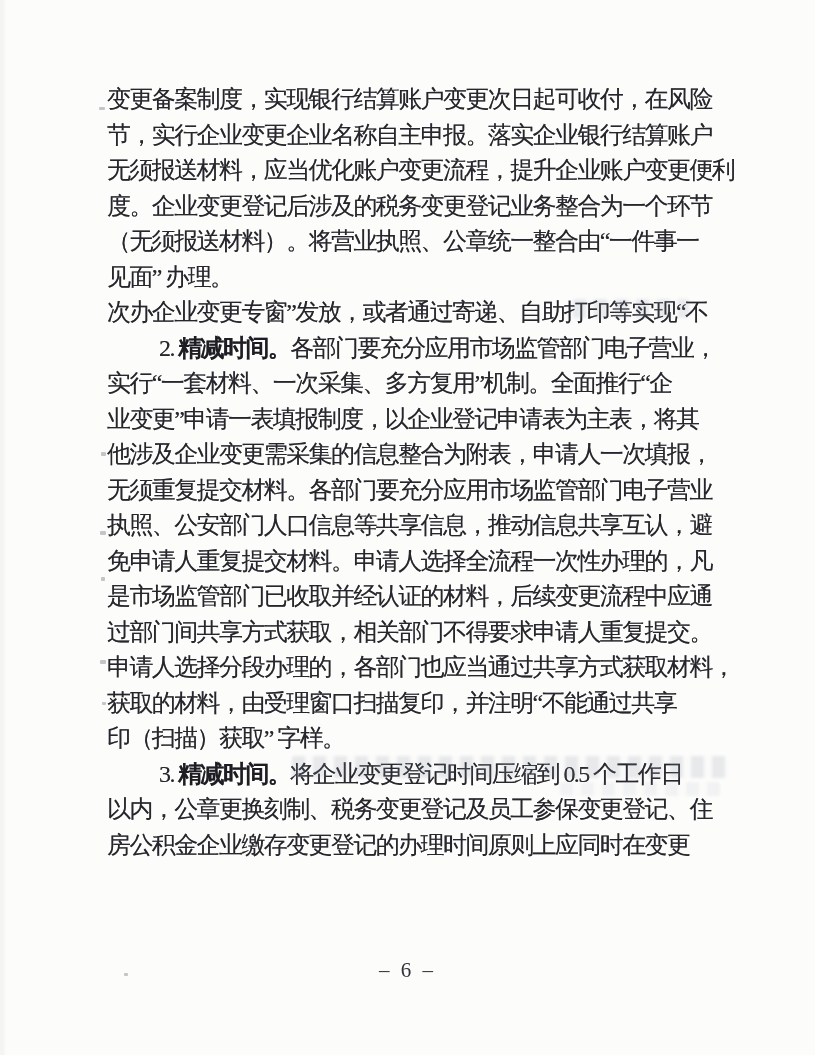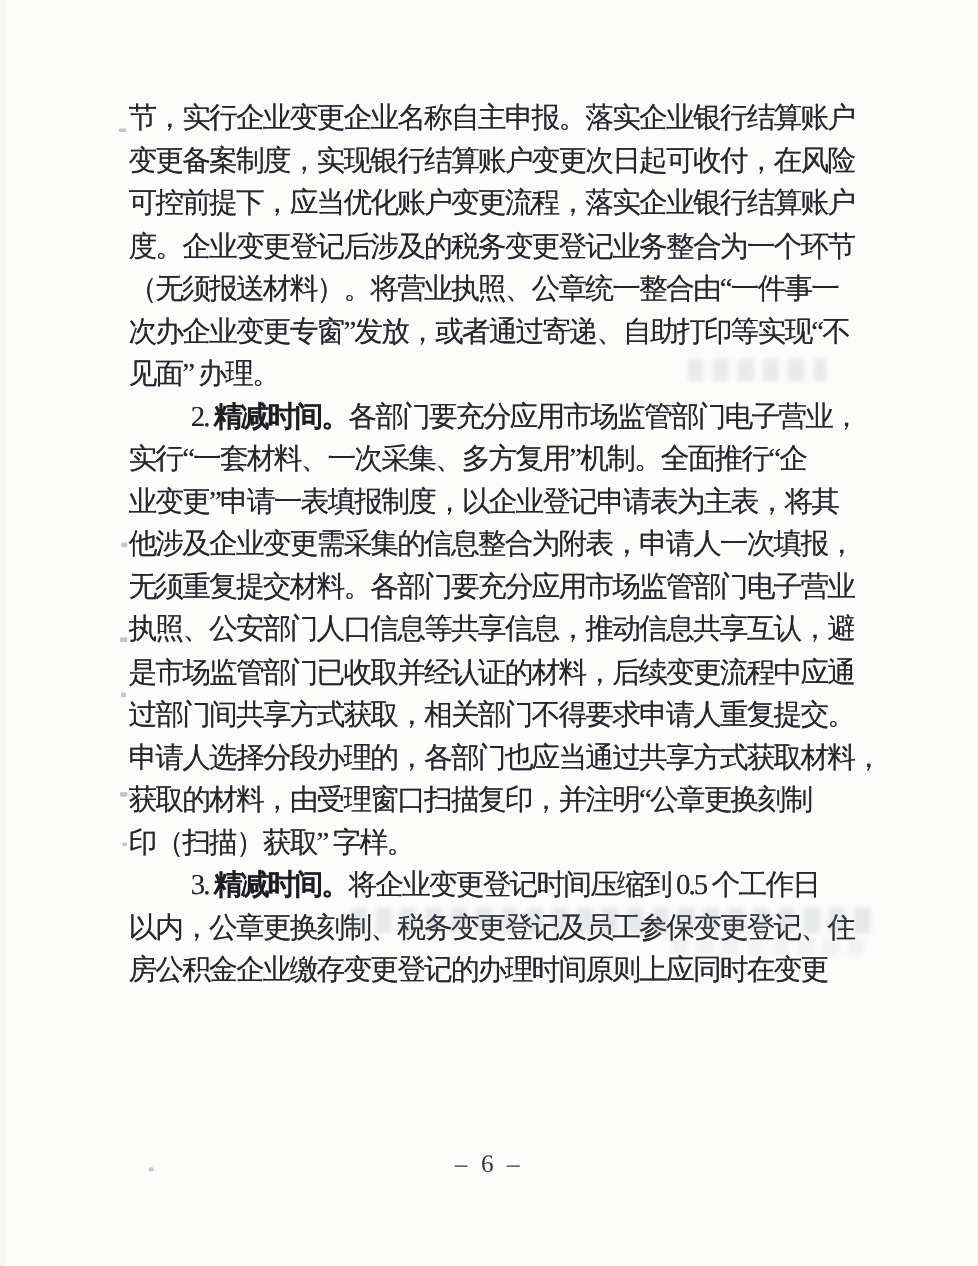--- a/index.html
+++ b/index.html
@@ -51,37 +51,38 @@
     background:rgba(90,95,110,0.35);
     border-radius:1px;filter:blur(0.4px);
   }
 </style>
 </head>
 <body>
 
 <div class="paper">
 
   <div class="page-text">
+      <div class="line"><span>变更备案制度，实现银行结算账户变更次日起可收付，在风险</span></div>
       <div class="line"><span>节，实行企业变更企业名称自主申报。落实企业银行结算账户</span></div>
-      <div class="line"><span>变更备案制度，实现银行结算账户变更次日起可收付，在风险</span></div>
-      <div class="line"><span>可控前提下，应当优化账户变更流程，落实企业银行结算账户</span></div>
+      <div class="line"><span>无须报送材料，应当优化账户变更流程，提升企业账户变更便利</span></div>
       <div class="line"><span>度。企业变更登记后涉及的税务变更登记业务整合为一个环节</span></div>
       <div class="line"><span>（无须报送材料）。将营业执照、公章统一整合由“一件事一</span></div>
+      <div class="line"><span>见面” 办理。</span></div>
       <div class="line"><span>次办企业变更专窗”发放，或者通过寄递、自助打印等实现“不</span></div>
-      <div class="line"><span>见面” 办理。</span></div>
       <div class="line indent"><span>2. </span><span class="bold">精减时间。</span><span>各部门要充分应用市场监管部门电子营业，</span></div>
       <div class="line"><span>实行“一套材料、一次采集、多方复用”机制。全面推行“企</span></div>
       <div class="line"><span>业变更”申请一表填报制度，以企业登记申请表为主表，将其</span></div>
       <div class="line"><span>他涉及企业变更需采集的信息整合为附表，申请人一次填报，</span></div>
       <div class="line"><span>无须重复提交材料。各部门要充分应用市场监管部门电子营业</span></div>
       <div class="line"><span>执照、公安部门人口信息等共享信息，推动信息共享互认，避</span></div>
+      <div class="line"><span>免申请人重复提交材料。申请人选择全流程一次性办理的，凡</span></div>
       <div class="line"><span>是市场监管部门已收取并经认证的材料，后续变更流程中应通</span></div>
       <div class="line"><span>过部门间共享方式获取，相关部门不得要求申请人重复提交。</span></div>
       <div class="line"><span>申请人选择分段办理的，各部门也应当通过共享方式获取材料，</span></div>
-      <div class="line"><span>获取的材料，由受理窗口扫描复印，并注明“公章更换刻制</span></div>
+      <div class="line"><span>获取的材料，由受理窗口扫描复印，并注明“不能通过共享</span></div>
       <div class="line"><span>印（扫描）获取” 字样。</span></div>
       <div class="line indent"><span>3. </span><span class="bold">精减时间。</span><span>将企业变更登记时间压缩到 0.5 个工作日</span></div>
       <div class="line"><span>以内，公章更换刻制、税务变更登记及员工参保变更登记、住</span></div>
       <div class="line"><span>房公积金企业缴存变更登记的办理时间原则上应同时在变更</span></div>
     </div>
 
   <span class="bleed bleed1"></span>
   <span class="bleed bleed2"></span>
   <span class="bleed bleed3"></span>
 

